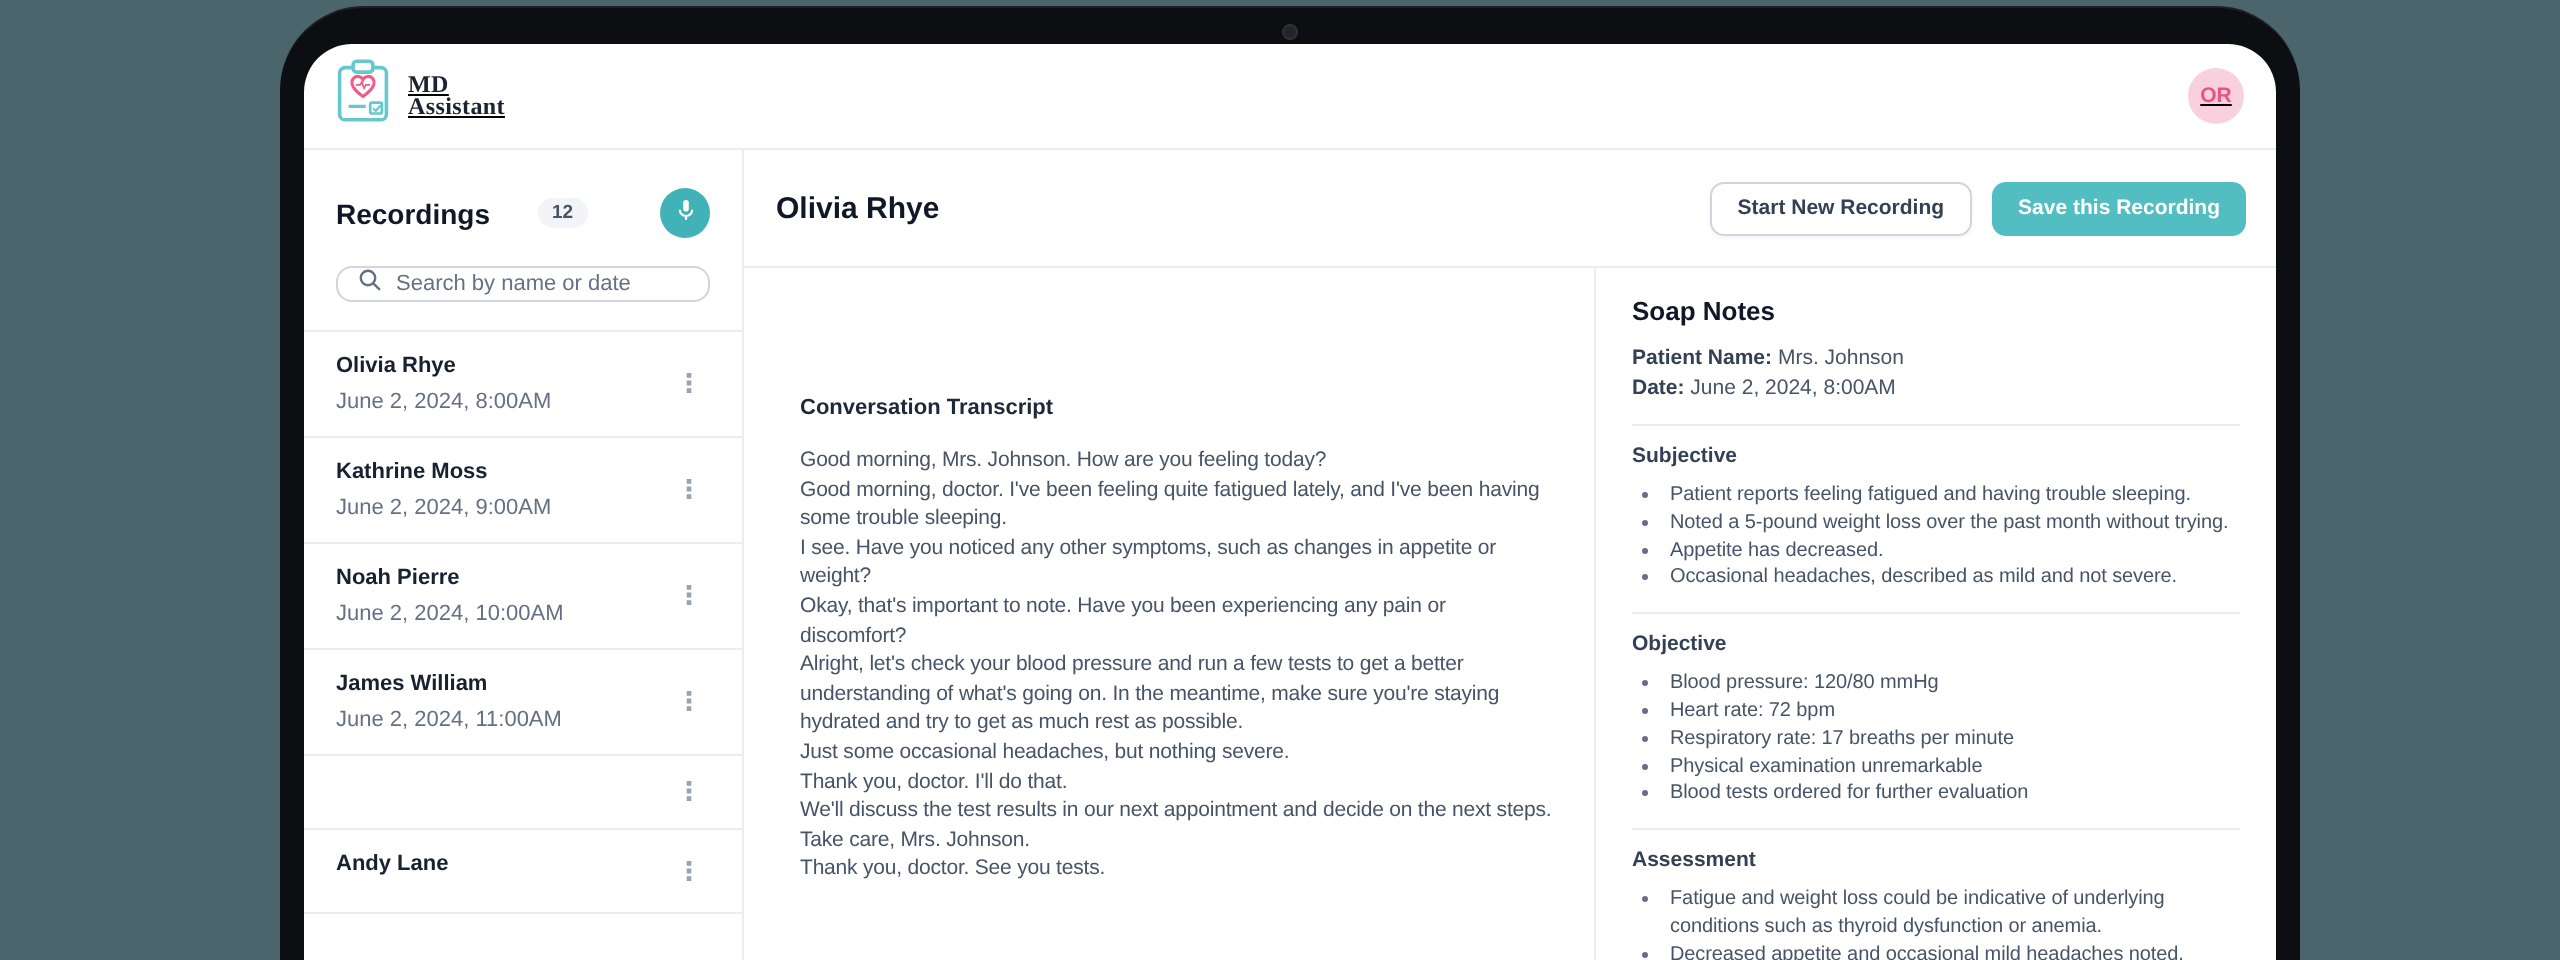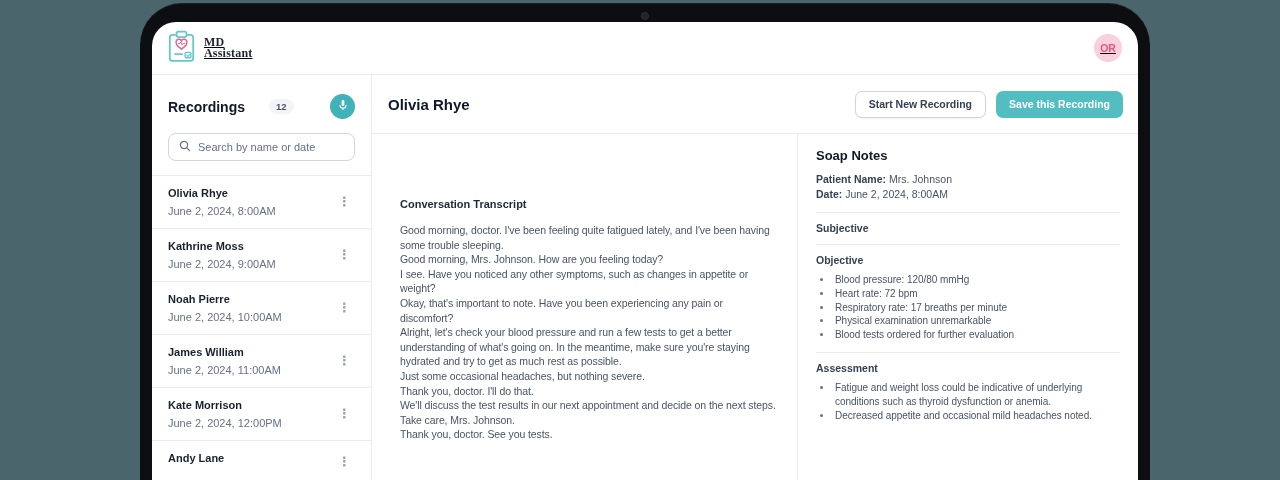--- a/index.html
+++ b/index.html
@@ -55,21 +55,21 @@
   .badge {
     background:var(--badge_bg,#f2f4f7); color:#475467;
     font-size:9.5px; font-weight:700; padding:2px 7px; border-radius:10px;
   }
   .mic-btn {
     margin-left:auto; width:25px; height:25px; border-radius:50%;
     background:var(--accent_dark,#3fb0b6); border:none;
     display:flex; align-items:center; justify-content:center; cursor:pointer;
   }
   .search-box {
-    margin:1px 16px 0; height:28px; border:1px solid #d0d5dd; border-radius:8px;
+    margin:1px 16px 0; height:18px; border:1px solid #d0d5dd; border-radius:8px;
     display:flex; align-items:center; gap:7px; padding:0 10px; background:#fff;
   }
   .search-box input {
     border:none; outline:none; flex:1; font-size:11px; color:#101828;
     font-family:inherit; background:transparent;
   }
   .search-box input::placeholder { color:#667085; }
   .sb-divider { border-top:1px solid var(--border,#eaecf0); margin-top:14px; }
   .rec-list { flex:1; overflow:hidden; }
   .rec-item {
@@ -203,24 +203,20 @@
 
             <div class="rec-item">
               <div>
                 <div class="rec-name">James William</div>
                 <div class="rec-date">June 2, 2024, 11:00AM</div>
               </div>
               <span class="kebab">⋮</span>
             </div>
 
             <div class="rec-item">
-              <div>
-                <div class="rec-name">Kate Morrison</div>
-                <div class="rec-date">June 2, 2024, 12:00PM</div>
-              </div>
               <span class="kebab">⋮</span>
             </div>
 
             <div class="rec-item">
               <div>
                 <div class="rec-name">Andy Lane</div>
                 <div class="rec-date"></div>
               </div>
               <span class="kebab">⋮</span>
             </div>
@@ -235,23 +231,23 @@
             <button class="btn btn-primary">Save this Recording</button>
           </div>
         </div>
 
         <div class="main-content">
 
           <div class="transcript">
             <div class="t-head">Conversation Transcript</div>
             <div>
 
+                <div class="t-line">Good morning, Mrs. Johnson. How are you feeling today?</div>
+
                 <div class="t-line">Good morning, doctor. I've been feeling quite fatigued lately, and I've been having some trouble sleeping.</div>
-
-                <div class="t-line">Good morning, Mrs. Johnson. How are you feeling today?</div>
 
                 <div class="t-line">I see. Have you noticed any other symptoms, such as changes in appetite or weight?</div>
 
 
                 <div class="t-line">Okay, that's important to note. Have you been experiencing any pain or discomfort?</div>
 
                 <div class="t-line">Alright, let's check your blood pressure and run a few tests to get a better understanding of what's going on. In the meantime, make sure you're staying hydrated and try to get as much rest as possible.</div>
 
                 <div class="t-line">Just some occasional headaches, but nothing severe.</div>
 
@@ -265,20 +261,27 @@
 
           <div class="soap">
             <div class="soap-title">Soap Notes</div>
             <div class="soap-meta">
               <div><b>Patient Name:</b><span> Mrs. Johnson</span></div>
               <div><b>Date:</b><span> June 2, 2024, 8:00AM</span></div>
             </div>
 
             <div class="soap-section">
               <div class="soap-h">Subjective</div>
+              <ul class="bullets">
+
+              <li class="bullet">Patient reports feeling fatigued and having trouble sleeping.</li>
+                  <li class="bullet">Noted a 5-pound weight loss over the past month without trying.</li>
+                  <li class="bullet">Appetite has decreased.</li>
+                  <li class="bullet">Occasional headaches, described as mild and not severe.</li>
+                </ul>
             </div>
 
             <div class="soap-section">
               <div class="soap-h">Objective</div>
               <ul class="bullets">
 
               <li class="bullet">Blood pressure: 120/80 mmHg</li>
                   <li class="bullet">Heart rate: 72 bpm</li>
                   <li class="bullet">Respiratory rate: 17 breaths per minute</li>
                   <li class="bullet">Physical examination unremarkable</li>

